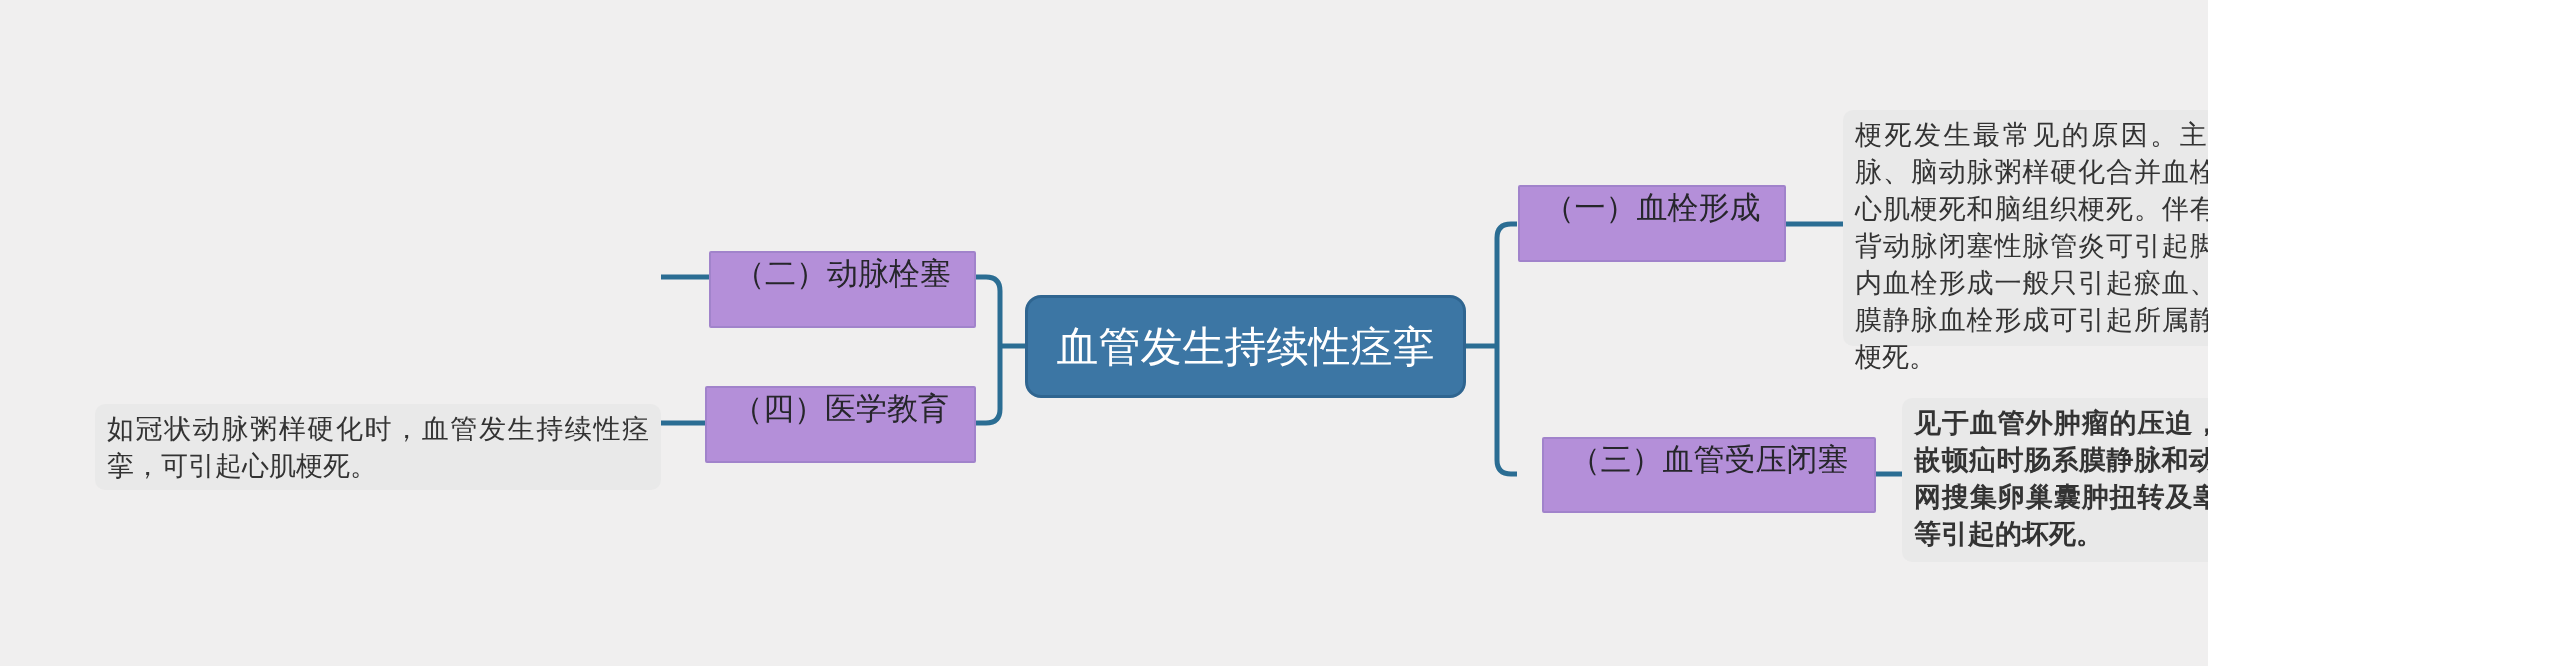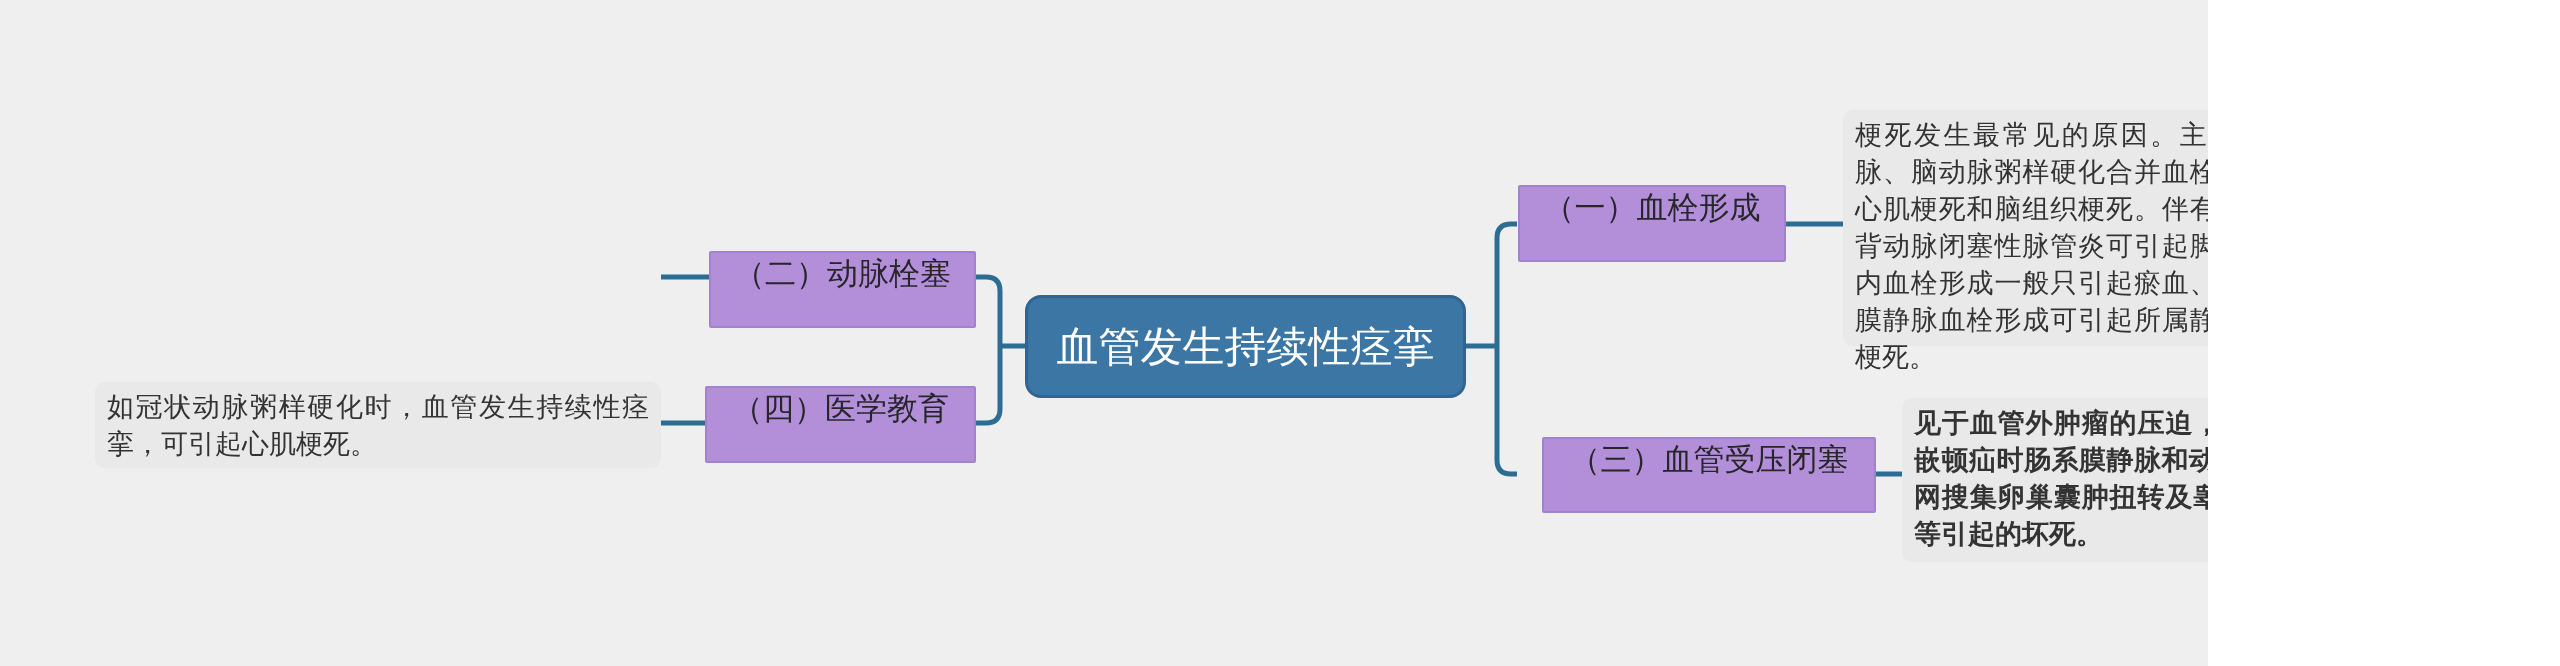--- a/index.html
+++ b/index.html
@@ -32,21 +32,21 @@
     color: var(--note_text, #333333);
     font-size: 27px;
     line-height: 37px;
     border-radius: 10px;
     padding: 7px 12px;
     text-align: justify;
   }
   #note-branch-1 { left: 1843px; top: 110px; width: 553px; height: 236px; }
   #note-branch-2 { left: 95px;   top: 232px; width: 566px; height: 86px;  }
   #note-branch-3 { left: 1902px; top: 398px; width: 554px; height: 164px; font-weight: bold; }
-  #note-branch-4 { left: 95px;   top: 382px; width: 566px; height: 86px;  }
+  #note-branch-4 { left: 95px;   top: 404px; width: 566px; height: 86px;  }
 
   .branch {
     position: absolute;
     box-sizing: border-box;
     background: var(--branch_fill, #b48fd9);
     border: 2px solid var(--branch_border, #a183cb);
     color: var(--branch_text, #26262b);
     font-size: 31px;
     border-radius: 2px;
     display: flex;

